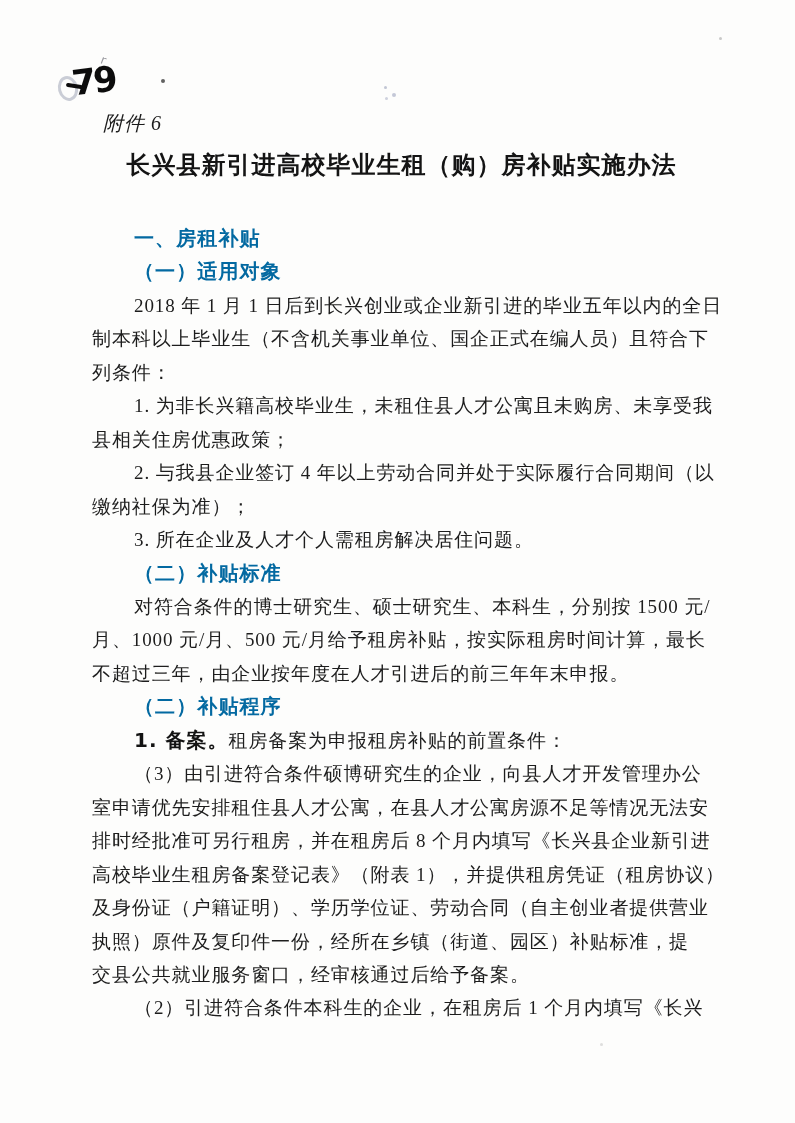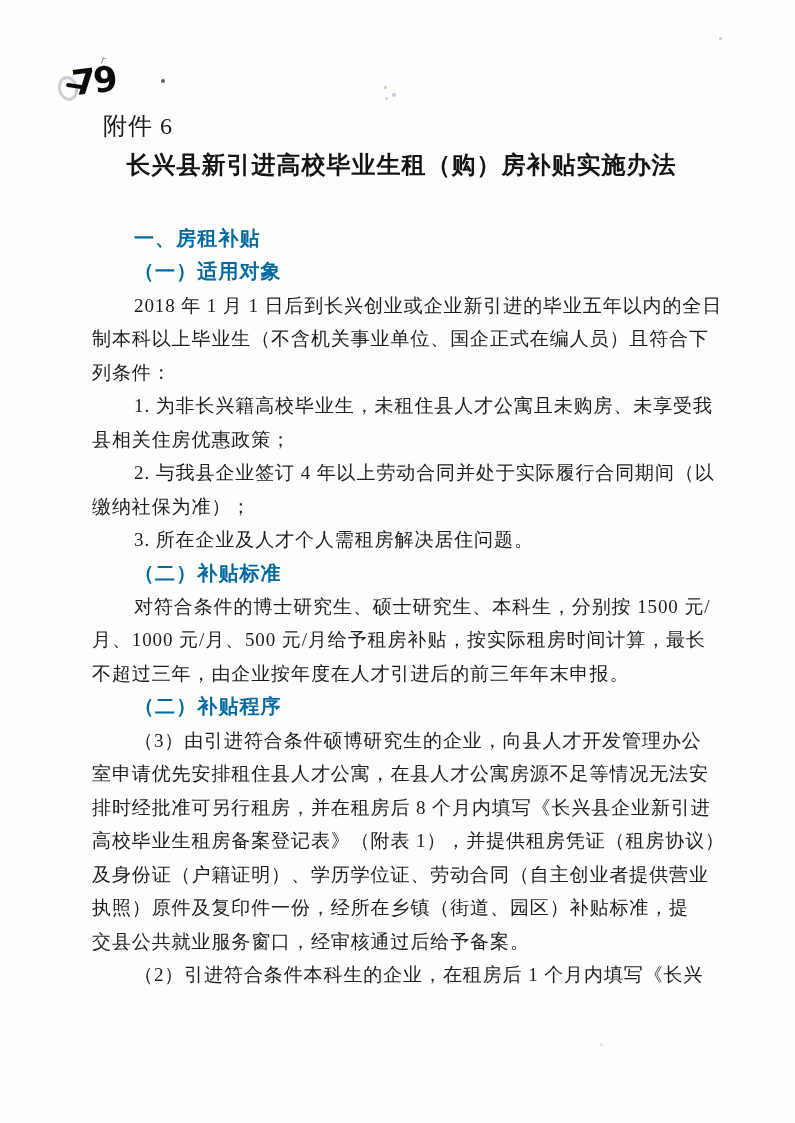--- a/index.html
+++ b/index.html
@@ -25,21 +25,21 @@
     border:3px solid rgba(95,105,135,.32);border-radius:50%;
     transform:rotate(-14deg);
   }
   .tick{
     position:absolute;left:101px;top:53px;
     color:rgba(70,70,80,.55);font-size:12px;transform:rotate(20deg);
     font-family:"DejaVu Sans",sans-serif;
   }
   .attachment{
     position:absolute;left:103px;top:110px;
-    font-size:24px;letter-spacing:1px;color:#1b1b1b;
+    font-size:20px;letter-spacing:1px;color:#1b1b1b;font-style:italic;
   }
   .doc-title{
     position:absolute;left:0;top:145px;width:100%;margin:4px;
     text-align:center;
     font-family:"DejaVu Sans","Liberation Sans",sans-serif;
     font-weight:bold;font-size:24px;letter-spacing:1px;color:#141414;
   }
   .doc-body{
     position:absolute;left:92px;top:222px;width:622px;
     font-size:19px;line-height:33.45px;letter-spacing:0.9px;
@@ -93,20 +93,21 @@
       <div class="line body indent2">1. 为非长兴籍高校毕业生，未租住县人才公寓且未购房、未享受我</div>
       <div class="line body">县相关住房优惠政策；</div>
       <div class="line body indent2">2. 与我县企业签订 4 年以上劳动合同并处于实际履行合同期间（以</div>
       <div class="line body">缴纳社保为准）；</div>
       <div class="line body indent2">3. 所在企业及人才个人需租房解决居住问题。</div>
       <div class="line heading indent2">（二）补贴标准</div>
       <div class="line body indent2">对符合条件的博士研究生、硕士研究生、本科生，分别按 1500 元/</div>
       <div class="line body">月、1000 元/月、500 元/月给予租房补贴，按实际租房时间计算，最长</div>
       <div class="line body">不超过三年，由企业按年度在人才引进后的前三年年末申报。</div>
       <div class="line heading indent2">（二）补贴程序</div>
+      <div class="line body indent2"><span class="lead-bold">1. 备案。</span><span>租房备案为申报租房补贴的前置条件：</span></div>
       <div class="line body indent2">（3）由引进符合条件硕博研究生的企业，向县人才开发管理办公</div>
       <div class="line body">室申请优先安排租住县人才公寓，在县人才公寓房源不足等情况无法安</div>
       <div class="line body">排时经批准可另行租房，并在租房后 8 个月内填写《长兴县企业新引进</div>
       <div class="line body">高校毕业生租房备案登记表》（附表 1），并提供租房凭证（租房协议）</div>
       <div class="line body">及身份证（户籍证明）、学历学位证、劳动合同（自主创业者提供营业</div>
       <div class="line body">执照）原件及复印件一份，经所在乡镇（街道、园区）补贴标准，提</div>
       <div class="line body">交县公共就业服务窗口，经审核通过后给予备案。</div>
       <div class="line body indent2">（2）引进符合条件本科生的企业，在租房后 1 个月内填写《长兴</div>
     </div>
 

